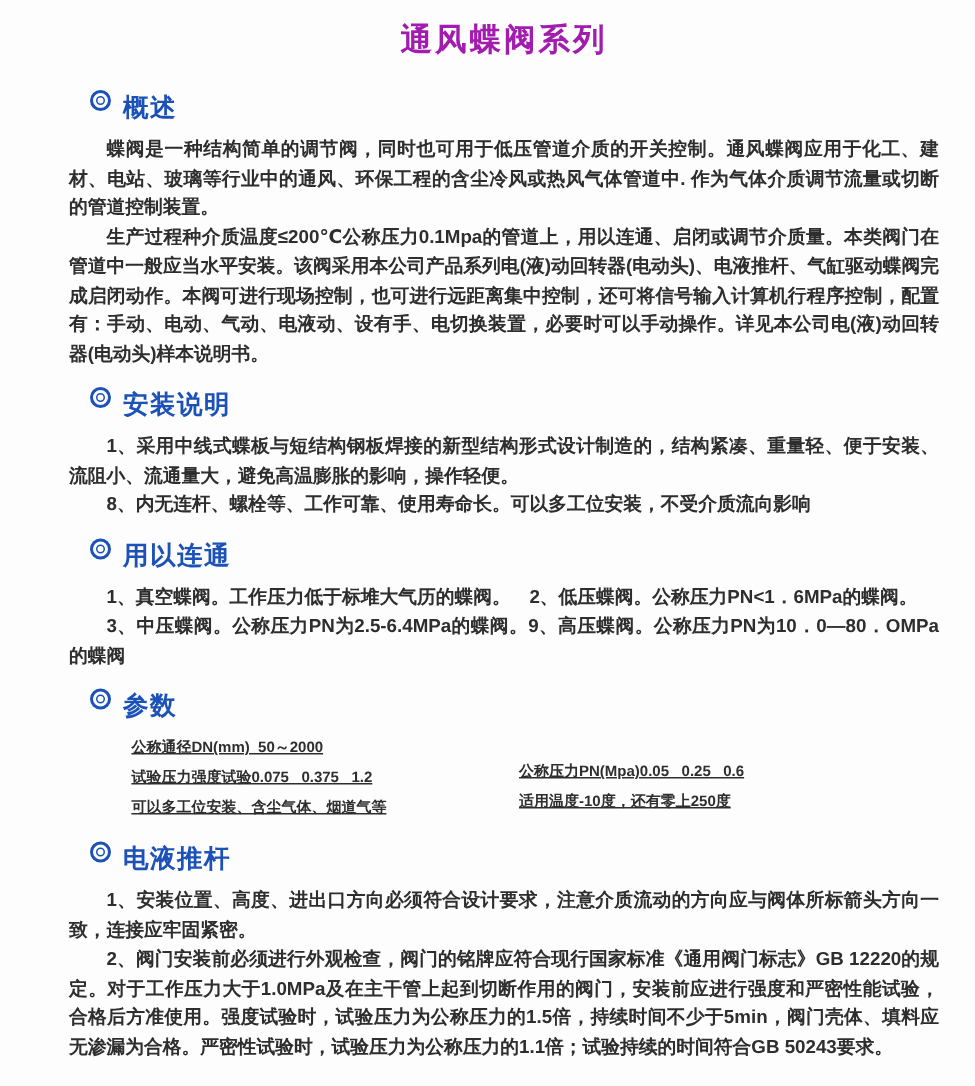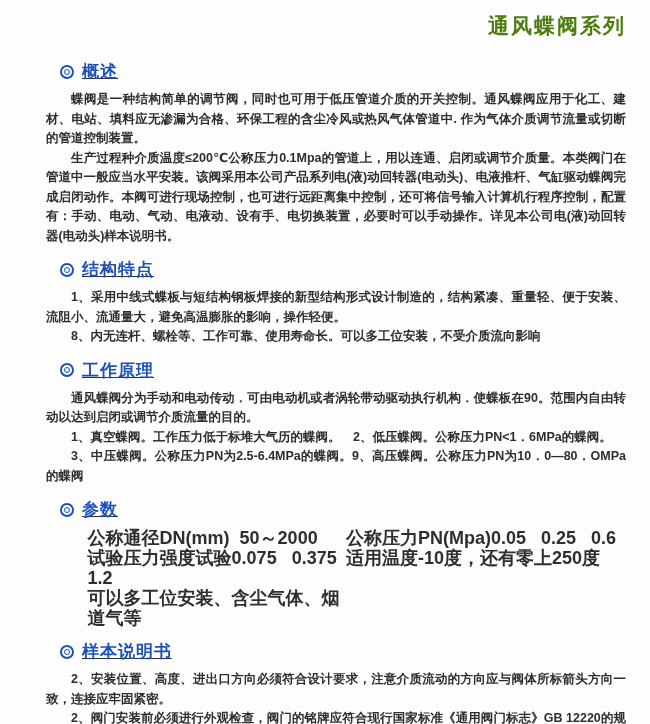--- a/index.html
+++ b/index.html
@@ -11,34 +11,33 @@
     color: #2e2e2e;
     -webkit-font-smoothing: antialiased;
   }
   .page {
     width: 650px;
     min-height: 724px;
     padding: 10px 24px 8px 46px;
     background: #fdfdfd;
   }
   .page-title {
-    text-align: right;
+    text-align: center;
     font-size: 21px;
     letter-spacing: 2px;
-    color: #4d7c0f;
+    color: #a21caf;
     margin-top: 2px;
     margin-bottom: 20px;
     font-family: Liberation Mono, monospace;
   }
   .section { margin-top: 12px; }
   .sec-head {
     display: flex;
-    align-items: center;
+    align-items: flex-start;
     margin: 12px 0 7px 14px;
-    text-decoration: underline;
   }
   .ring-icon {
     width: 14px;
     height: 14px;
     border: 2.5px solid #1c52b8;
     border-radius: 50%;
     display: inline-flex;
     align-items: center;
     justify-content: center;
     flex: 0 0 auto;
@@ -62,59 +61,59 @@
     text-align: justify;
     text-indent: 2em;
     color: #2e2e2e;
   }
   .param-cols {
     display: flex;
     padding-left: 2.6em;
     margin-top: 2px;
   }
   .param-col { flex: 0 0 48%; }
-  .param-col.right { flex: 1; }
+  .param-col.right { flex: 1; margin-top: 16px; }
   .param-line {
-    font-size: 18px;
+    font-size: 10px;
     line-height: 20px;
     white-space: pre-wrap;
     color: #2e2e2e;
+    text-decoration: underline;
   }
 </style>
 </head>
 <body>
 
 <div class="page">
 
   <h1 class="page-title">通风蝶阀系列</h1>
 
   <section class="section">
     <div class="sec-head">
       <span class="ring-icon"></span>
       <h2 class="sec-title">概述</h2>
     </div>
-    <p class="body-text">蝶阀是一种结构简单的调节阀，同时也可用于低压管道介质的开关控制。通风蝶阀应用于化工、建材、电站、填料应无渗漏为合格、环保工程的含尘冷风或热风气体管道中. 作为气体介质调节流量或切断的管道控制装置。</p>
+    <p class="body-text">蝶阀是一种结构简单的调节阀，同时也可用于低压管道介质的开关控制。通风蝶阀应用于化工、建材、电站、玻璃等行业中的通风、环保工程的含尘冷风或热风气体管道中. 作为气体介质调节流量或切断的管道控制装置。</p>
     <p class="body-text">生产过程种介质温度≤200℃公称压力0.1Mpa的管道上，用以连通、启闭或调节介质量。本类阀门在管道中一般应当水平安装。该阀采用本公司产品系列电(液)动回转器(电动头)、电液推杆、气缸驱动蝶阀完成启闭动作。本阀可进行现场控制，也可进行远距离集中控制，还可将信号输入计算机行程序控制，配置有：手动、电动、气动、电液动、设有手、电切换装置，必要时可以手动操作。详见本公司电(液)动回转器(电动头)样本说明书。</p>
   </section>
 
   <section class="section">
     <div class="sec-head">
       <span class="ring-icon"></span>
-      <h2 class="sec-title">结构特点</h2>
+      <h2 class="sec-title">安装说明</h2>
     </div>
     <p class="body-text">1、采用中线式蝶板与短结构钢板焊接的新型结构形式设计制造的，结构紧凑、重量轻、便于安装、流阻小、流通量大，避免高温膨胀的影响，操作轻便。</p>
     <p class="body-text">8、内无连杆、螺栓等、工作可靠、使用寿命长。可以多工位安装，不受介质流向影响</p>
   </section>
 
   <section class="section">
     <div class="sec-head">
       <span class="ring-icon"></span>
-      <h2 class="sec-title">工作原理</h2>
+      <h2 class="sec-title">用以连通</h2>
     </div>
-    <p class="body-text">通风蝶阀分为手动和电动传动．可由电动机或者涡轮带动驱动执行机构．使蝶板在90。范围内自由转动以达到启闭或调节介质流量的目的。</p>
     <p class="body-text">1、真空蝶阀。工作压力低于标堆大气历的蝶阀。　2、低压蝶阀。公称压力PN&lt;1．6MPa的蝶阀。</p>
     <p class="body-text">3、中压蝶阀。公称压力PN为2.5-6.4MPa的蝶阀。9、高压蝶阀。公称压力PN为10．0—80．OMPa的蝶阀</p>
   </section>
 
   <section class="section">
     <div class="sec-head">
       <span class="ring-icon"></span>
       <h2 class="sec-title">参数</h2>
     </div>
     <div class="param-cols">
@@ -126,20 +125,20 @@
       <div class="param-col right">
         <div class="param-line">公称压力PN(Mpa)0.05   0.25   0.6</div>
         <div class="param-line">适用温度-10度，还有零上250度</div>
       </div>
     </div>
   </section>
 
   <section class="section">
     <div class="sec-head">
       <span class="ring-icon"></span>
-      <h2 class="sec-title">样本说明书</h2>
+      <h2 class="sec-title">电液推杆</h2>
     </div>
-    <p class="body-text">2、安装位置、高度、进出口方向必须符合设计要求，注意介质流动的方向应与阀体所标箭头方向一致，连接应牢固紧密。</p>
+    <p class="body-text">1、安装位置、高度、进出口方向必须符合设计要求，注意介质流动的方向应与阀体所标箭头方向一致，连接应牢固紧密。</p>
     <p class="body-text">2、阀门安装前必须进行外观检查，阀门的铭牌应符合现行国家标准《通用阀门标志》GB 12220的规定。对于工作压力大于1.0MPa及在主干管上起到切断作用的阀门，安装前应进行强度和严密性能试验，合格后方准使用。强度试验时，试验压力为公称压力的1.5倍，持续时间不少于5min，阀门壳体、填料应无渗漏为合格。严密性试验时，试验压力为公称压力的1.1倍；试验持续的时间符合GB 50243要求。</p>
 
   </section>
 
 </div>
 
 </body></html>

